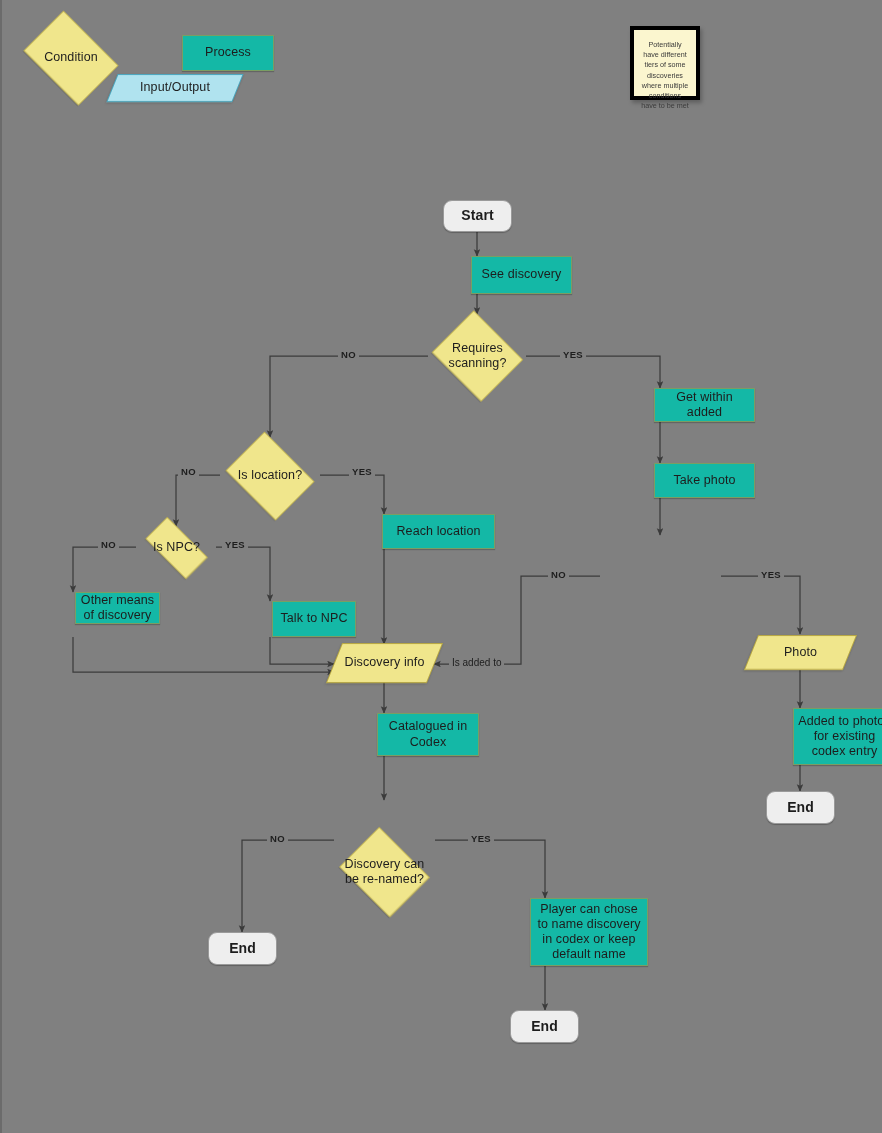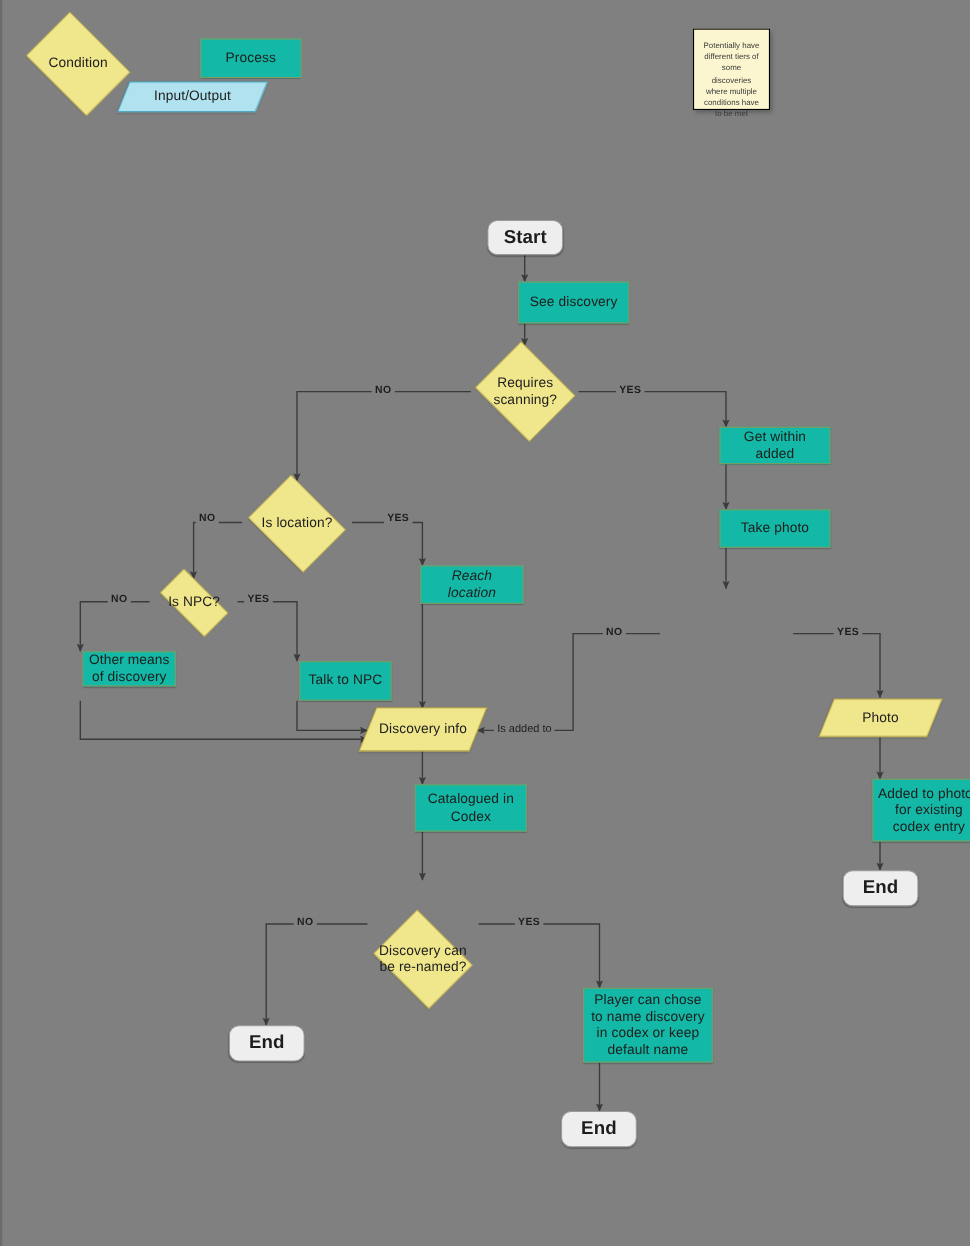--- a/index.html
+++ b/index.html
@@ -36,21 +36,21 @@
     letter-spacing: 0.1px;
   }
   .node span { display: block; padding: 0 4px; }
 
   
   .term {
     background: #eeeeee;
     border: 1.2px solid #9a9a9a;
     border-radius: 9px;
     font-weight: bold;
-    font-size: 17px;
+    font-size: 14px;
     box-shadow: 0 1px 1px rgba(0,0,0,0.25);
   }
   
   .proc {
     background: #14b8a6;
     border: 1.1px solid #7a9e63;
     box-shadow: 0 1px 1px rgba(0,0,0,0.22);
     margin-left: 44px;
   }
   
@@ -85,21 +85,21 @@
   .io.cyan .para-shape {
     background: #b0e3ef;
     border-color: #4aa5bd;
   }
   .io .io-label { position: relative; z-index: 2; }
 
   
   .note {
     position: absolute;
     background: #fbf6cf;
-    border: 1px solid #000000;
+    border: 4px solid #000000;
     font-size: 7.2px;
     line-height: 1.42;
     color: #3a3a3a;
     text-align: center;
     padding: 10px 7px 4px 7px;
     box-shadow: 2px 3px 4px rgba(0,0,0,0.25);
   }
 
   
   .elabel {
@@ -219,21 +219,21 @@
   </div>
 
   <div class="node proc" style="left:29px; top:592px; width:85px; height:32px;">
     <span>Other means of discovery</span>
   </div>
 
   <div class="node proc" style="left:226px; top:601px; width:84px; height:36px;">
     <span>Talk to NPC</span>
   </div>
 
-  <div class="node proc" style="left:336px; top:514px; width:94px; height:35px;font-style:italic;">
+  <div class="node proc" style="left:336px; top:514px; width:113px; height:35px;">
     <span>Reach location</span>
   </div>
 
   <div class="node io" style="left:332px; top:643px; width:101px; height:40px;">
     <div class="para-shape"></div>
     <span class="io-label">Discovery info</span>
   </div>
 
   <div class="node proc" style="left:331px; top:713px; width:102px; height:43px;">
     <span>Catalogued in Codex</span>

